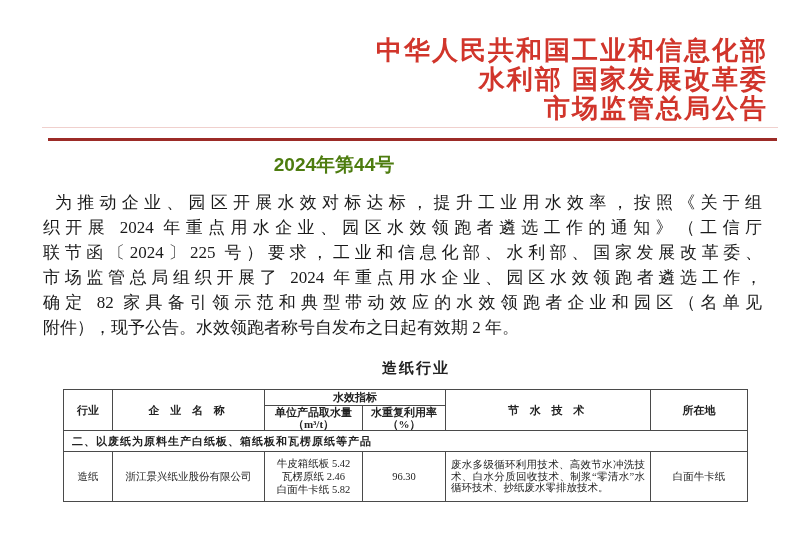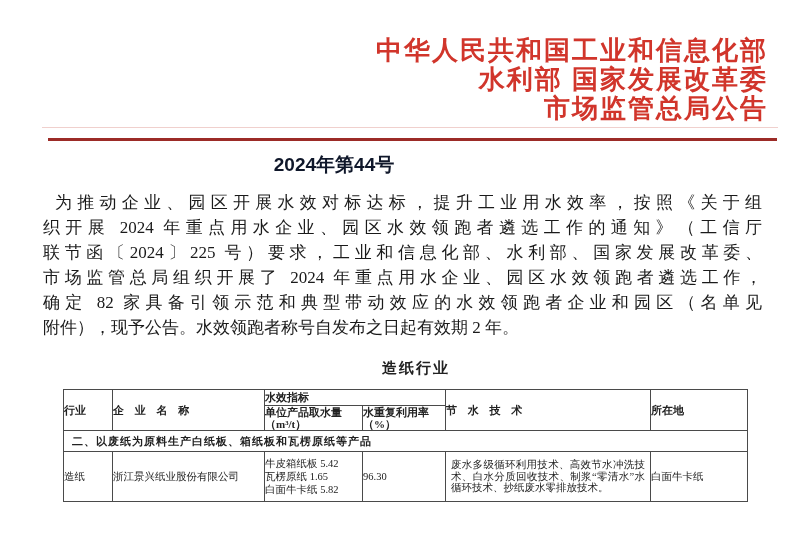--- a/index.html
+++ b/index.html
@@ -28,21 +28,21 @@
   .rule-main {
     position: absolute; top: 138px; left: 48px; width: 729px; height: 3px;
     background: #9c2b27;
   }
   .doc-number {
     position: absolute; top: 153px; left: 0; width: 668px;
     text-align: center;
     font-family: "Liberation Sans", "DejaVu Sans", sans-serif;
     font-weight: bold;
     font-size: 19px; line-height: 24px;
-    color: #0f172a;
+    color: #4d7c0f;
   }
   
   .body-text {
     position: absolute; top: 190px; left: 43px; width: 719px;
     font-size: 17px; line-height: 25px;
     color: #1a1a1a;
   }
   .body-line { text-align: justify; text-align-last: justify; white-space: nowrap; }
   .body-line.first { padding-left: 12px; }
   .body-line.last { text-align-last: left; white-space: normal; }
@@ -59,21 +59,21 @@
   .annc-table {
     position: absolute; top: 389px; left: 63px; width: 684px;
     border-collapse: collapse;
     table-layout: fixed;
     font-size: 10.5px; line-height: 13px;
     color: #222222;
   }
   .annc-table td, .annc-table th {
     border: 1px solid #4a4a4a;
     padding: 0;
-    text-align: left;
+    text-align: center;
     vertical-align: middle;
     font-weight: normal;
     overflow: hidden;
   }
   .annc-table th { font-weight: bold; font-size: 11px; }
   .annc-table .group-hd { height: 16px; }
   .annc-table .sub-hd { height: 25px; line-height: 12px; }
   .annc-table .cat-row td {
     height: 20px;
     text-align: left;
@@ -146,21 +146,21 @@
         </th>
       </tr>
       <tr class="cat-row">
         <td colspan="6">二、以废纸为原料生产白纸板、箱纸板和瓦楞原纸等产品</td>
       </tr>
       <tr class="data-row">
         <td>造纸</td>
         <td>浙江景兴纸业股份有限公司</td>
         <td>
           <div>牛皮箱纸板 5.42</div>
-          <div>瓦楞原纸 1.65</div>
+          <div>瓦楞原纸 2.46</div>
           <div>白面牛卡纸 5.82</div>
         </td>
         <td>96.30</td>
         <td class="tech-cell">废水多级循环利用技术、高效节水冲洗技术、白水分质回收技术、制浆“零清水”水循环技术、抄纸废水零排放技术。</td>
         <td>白面牛卡纸</td>
       </tr>
     </tbody>
   </table>
 
 </div>

